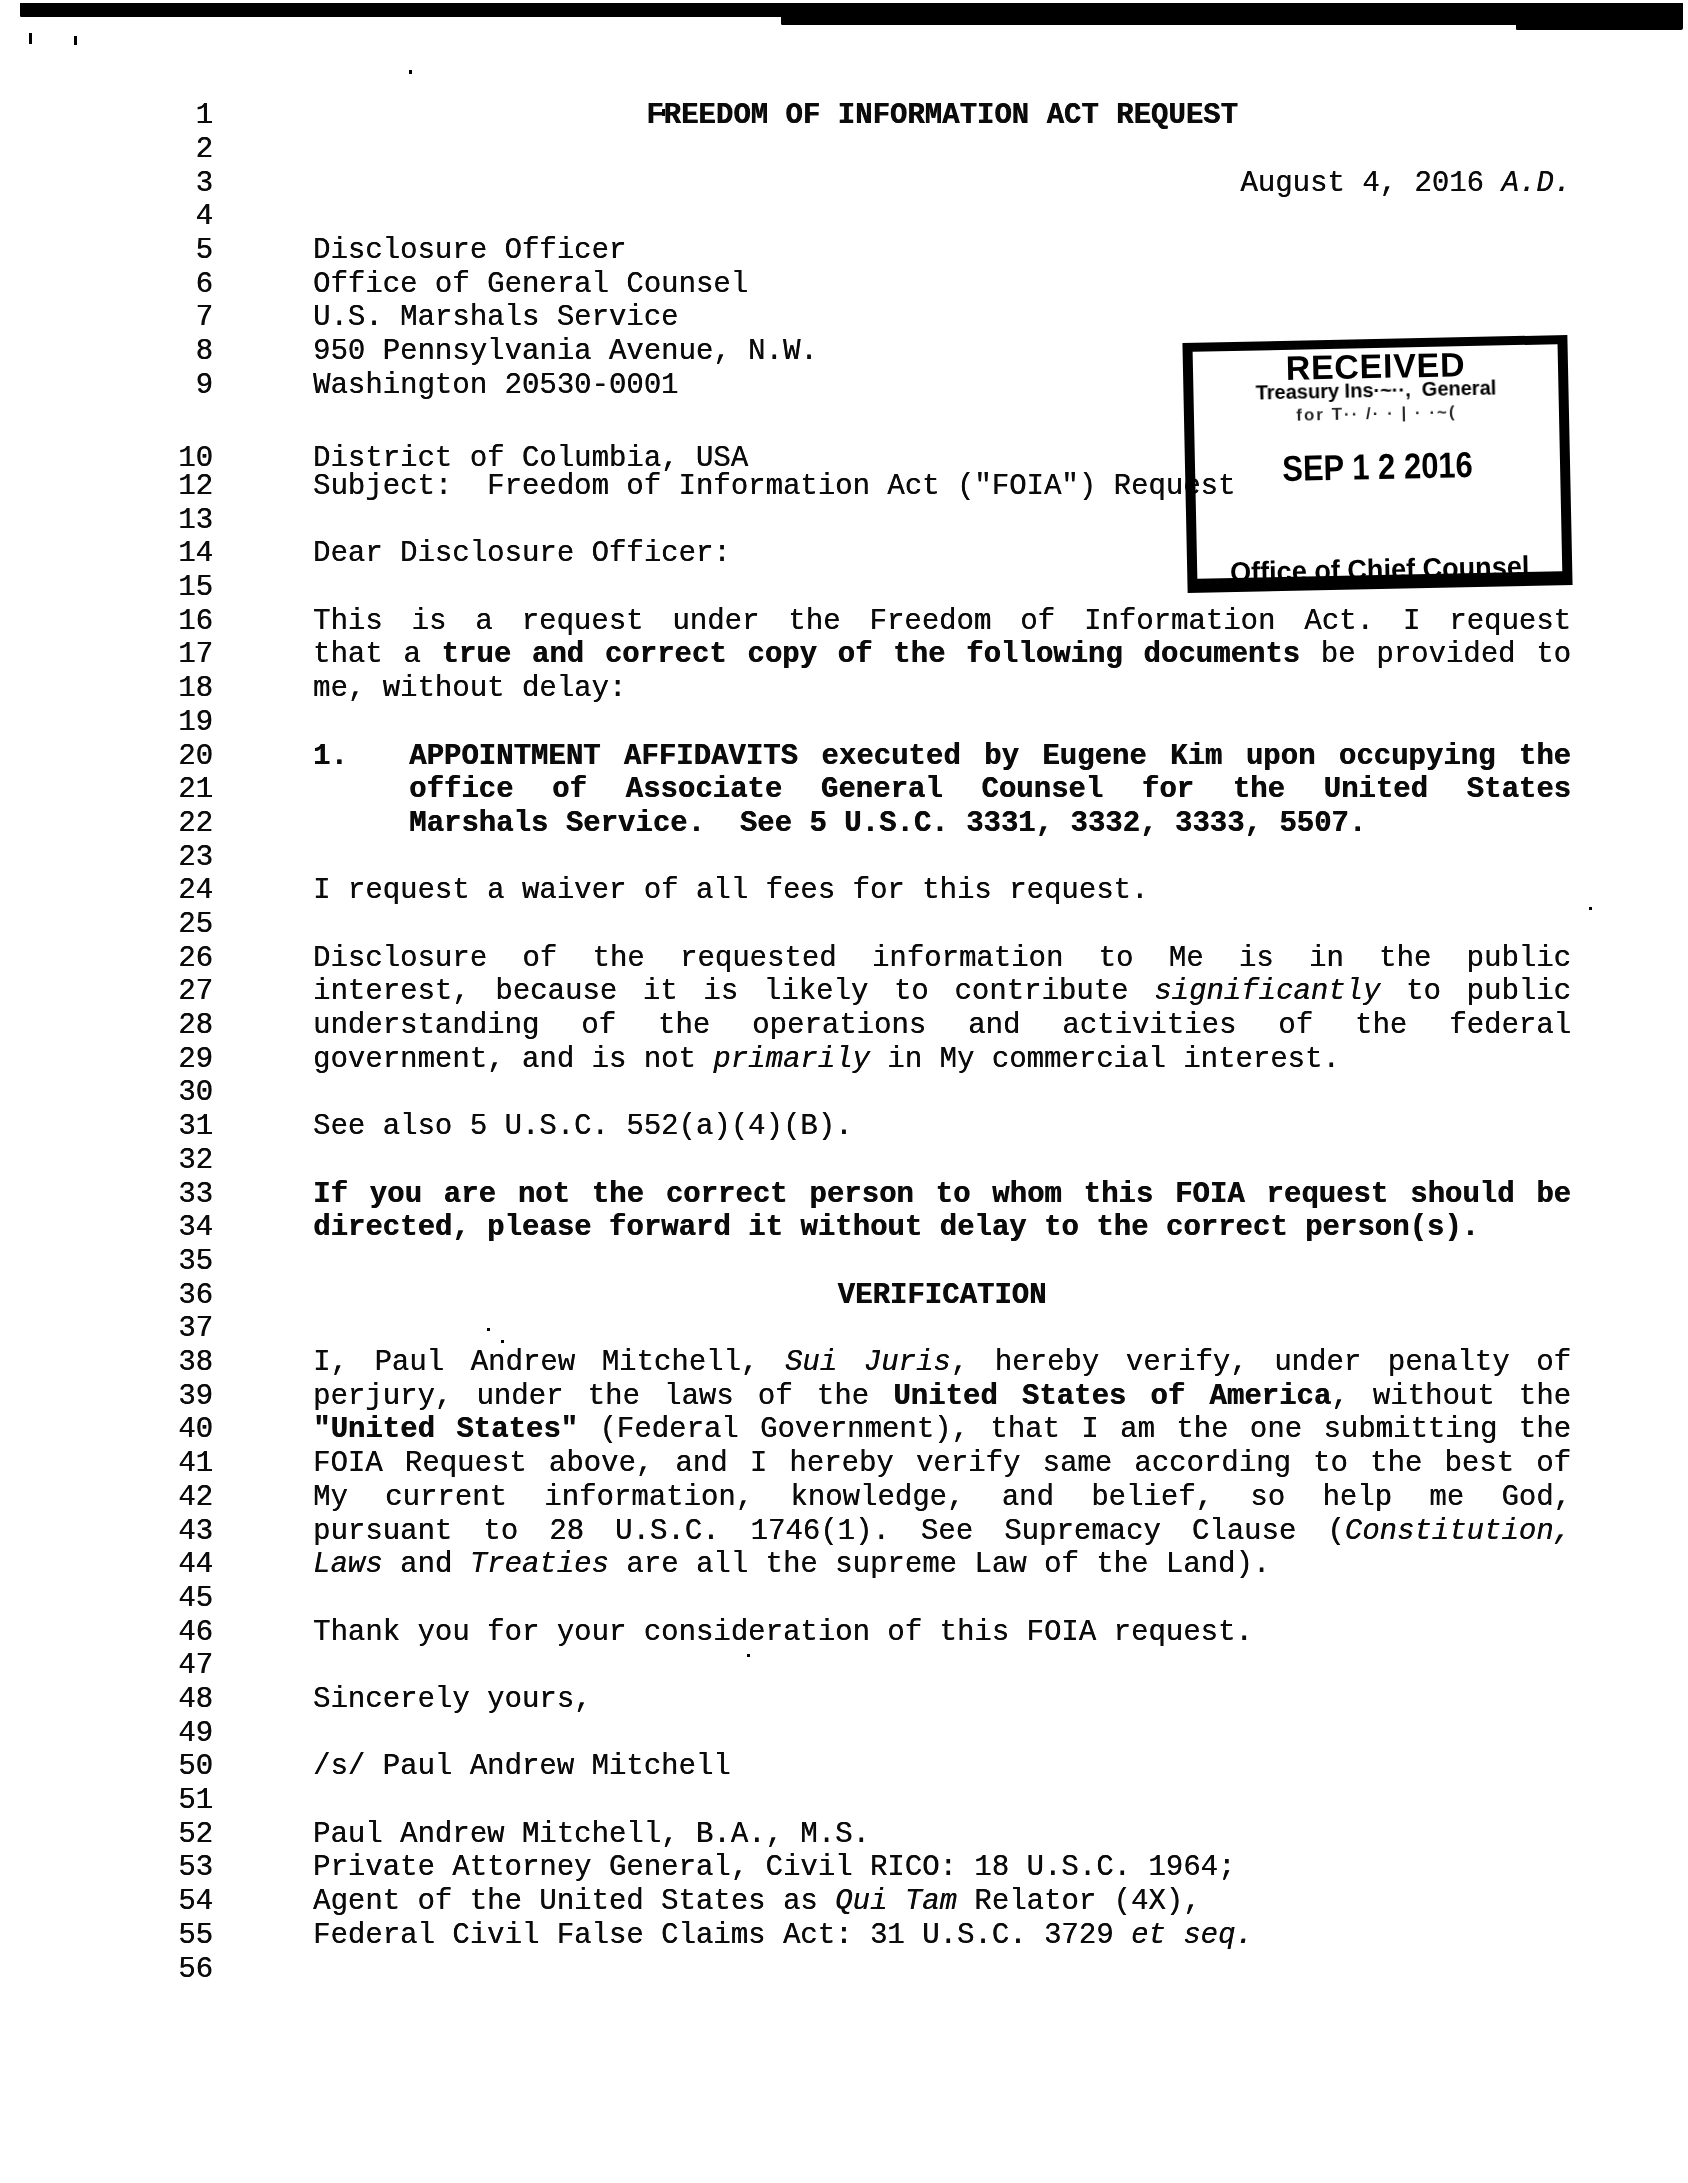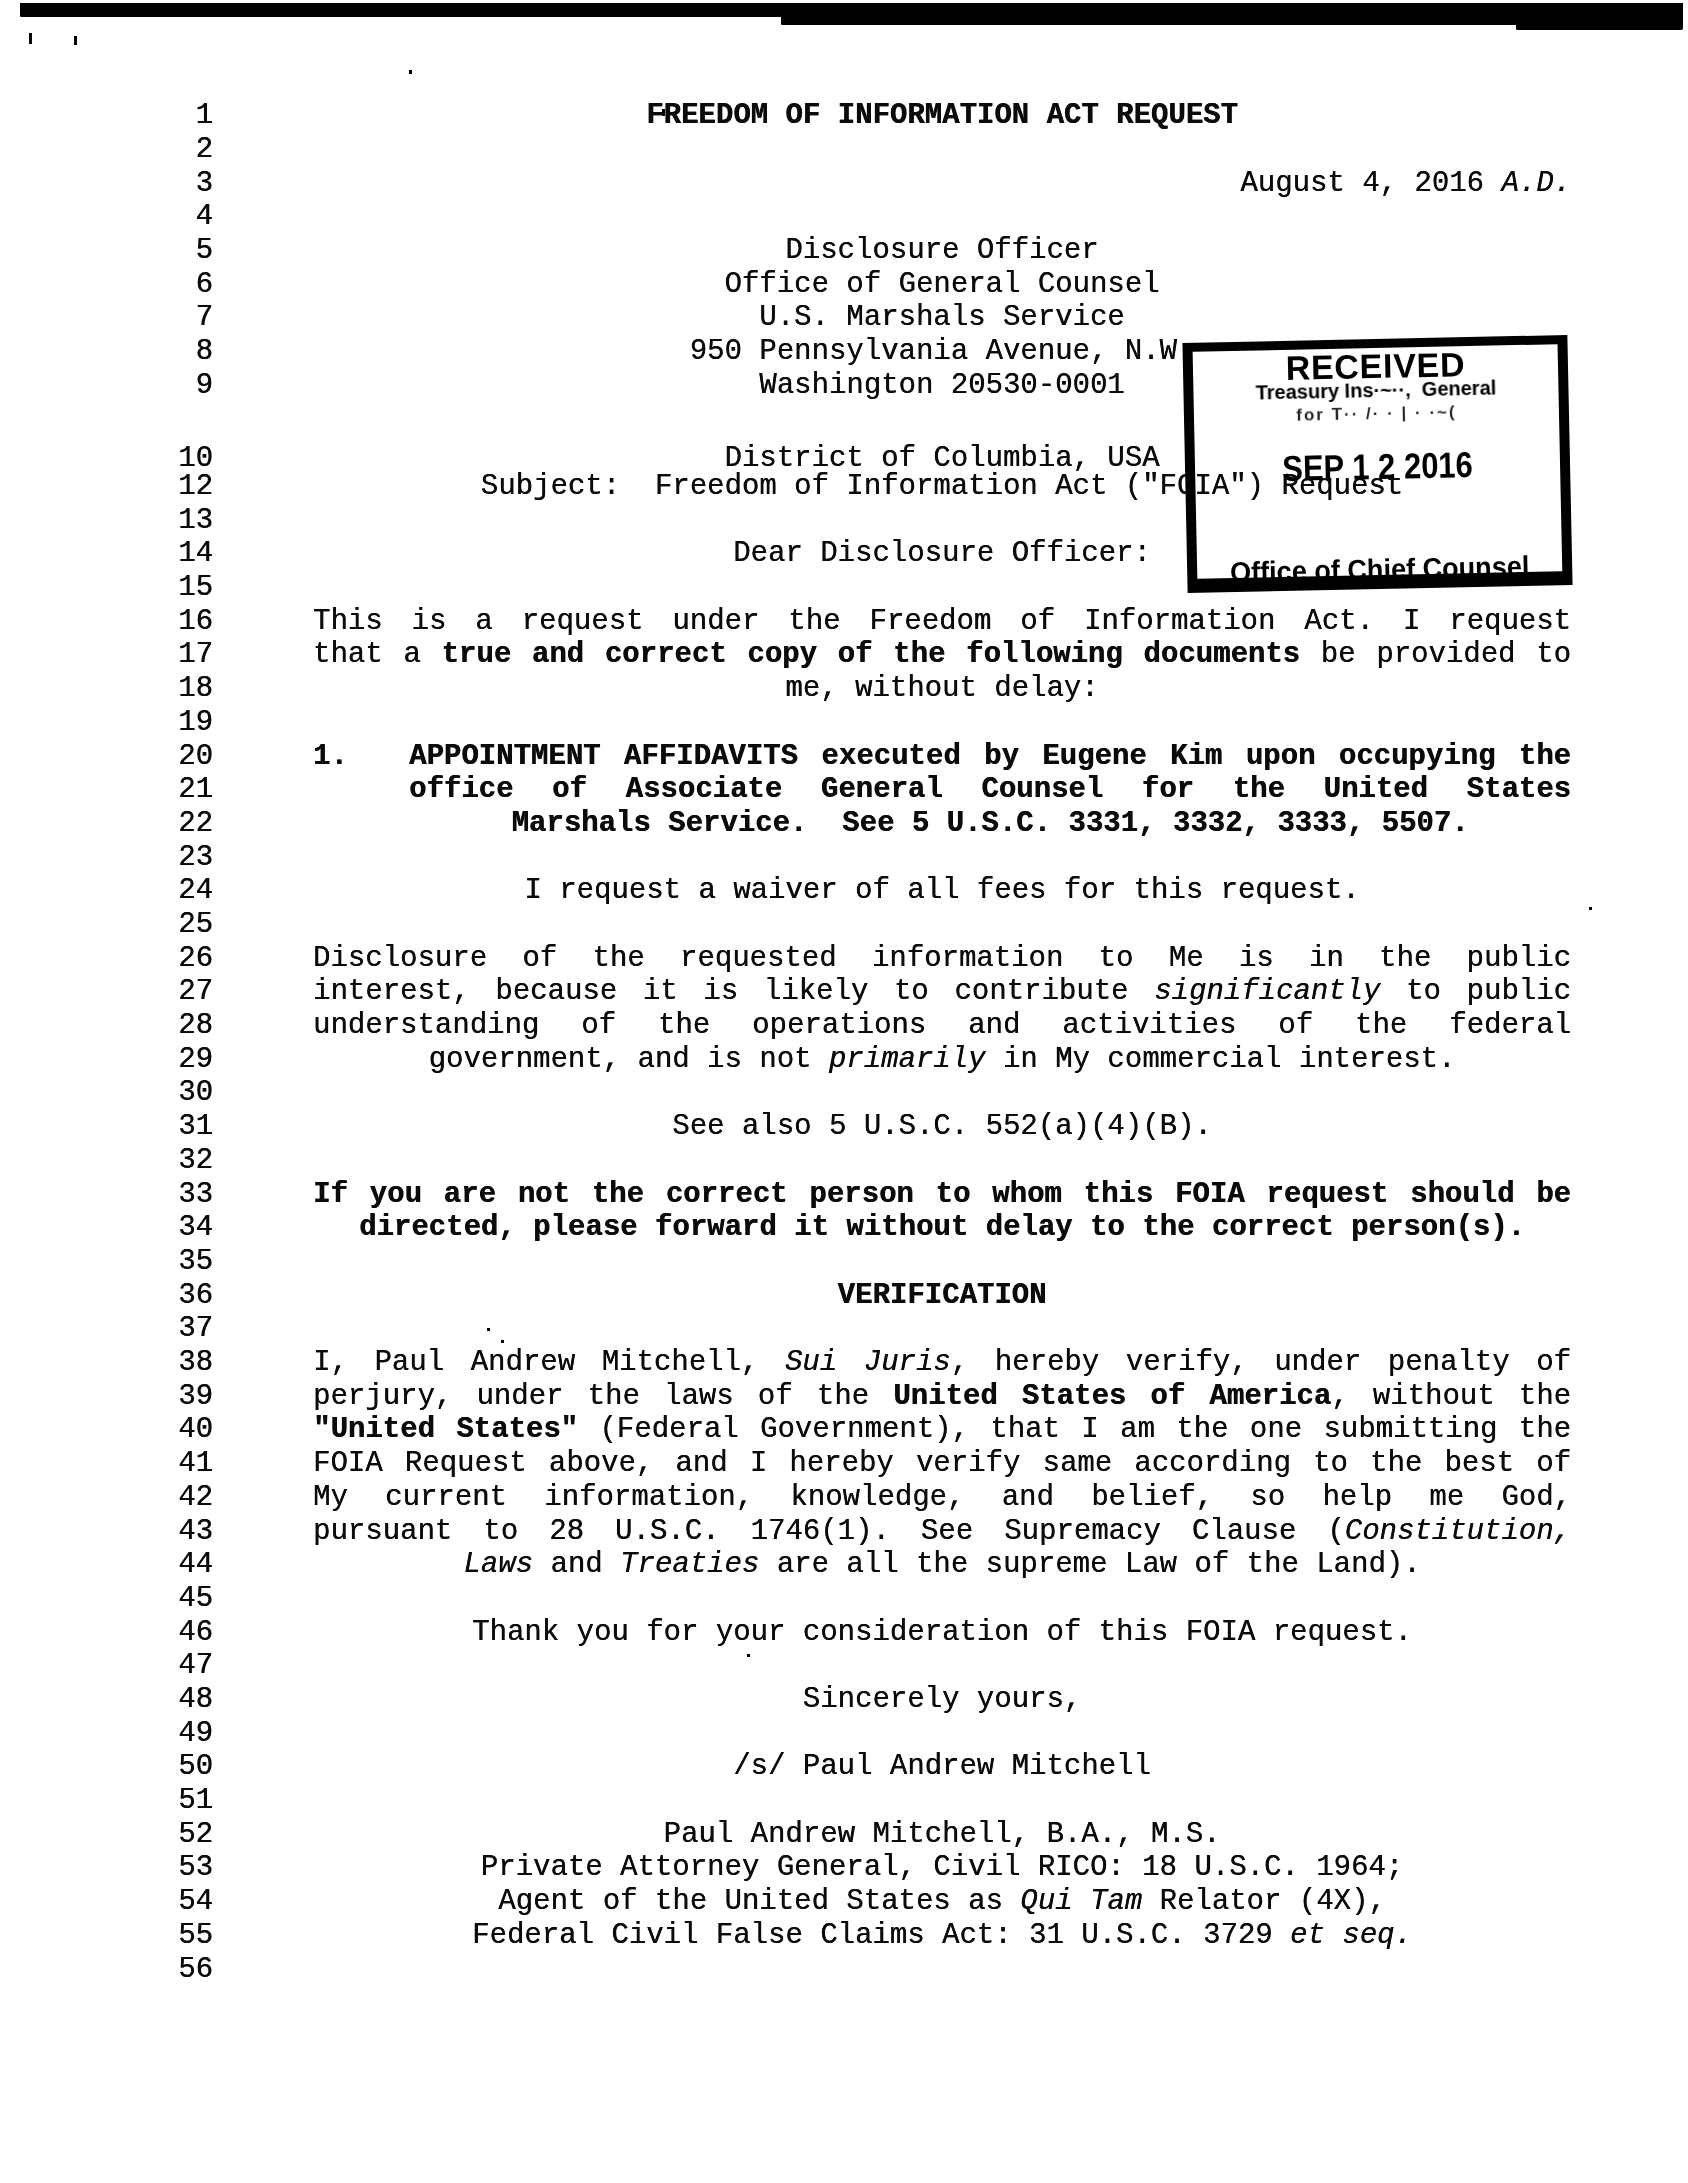--- a/index.html
+++ b/index.html
@@ -11,21 +11,21 @@
   .artifact{position:absolute;background:#000;}
   .bar-ragged{border-radius:0 0 2px 1.3px;}
   
   .doc{position:absolute;left:0;top:0;width:1688px;height:2183px;}
   .row{position:absolute;left:0;width:1688px;height:34px;}
   .num,.txt,.marker{
     font-size:29px;line-height:34px;
     text-shadow:0.3px 0 0 #0b0b0b;
   }
   .num{position:absolute;left:0;top:0;width:213px;text-align:right;}
-  .txt{position:absolute;left:313px;top:0;width:1258px;white-space:pre-wrap;text-align:center;}
+  .txt{position:absolute;left:313px;top:0;width:1258px;white-space:pre-wrap;}
   .txt.ind{left:409px;width:1162px;}
   .txt.center{text-align:center;}
   .txt.right{text-align:right;}
   .txt.j{white-space:normal;text-align:justify;text-align-last:justify;}
   .marker{position:absolute;left:313px;top:0;font-weight:bold;}
   .txt b{font-weight:bold;text-shadow:0.5px 0 0 #0b0b0b;}
   .txt i{font-style:italic;}
   
   .stamp{
     position:absolute;left:1185px;top:339px;width:385px;height:250px;

